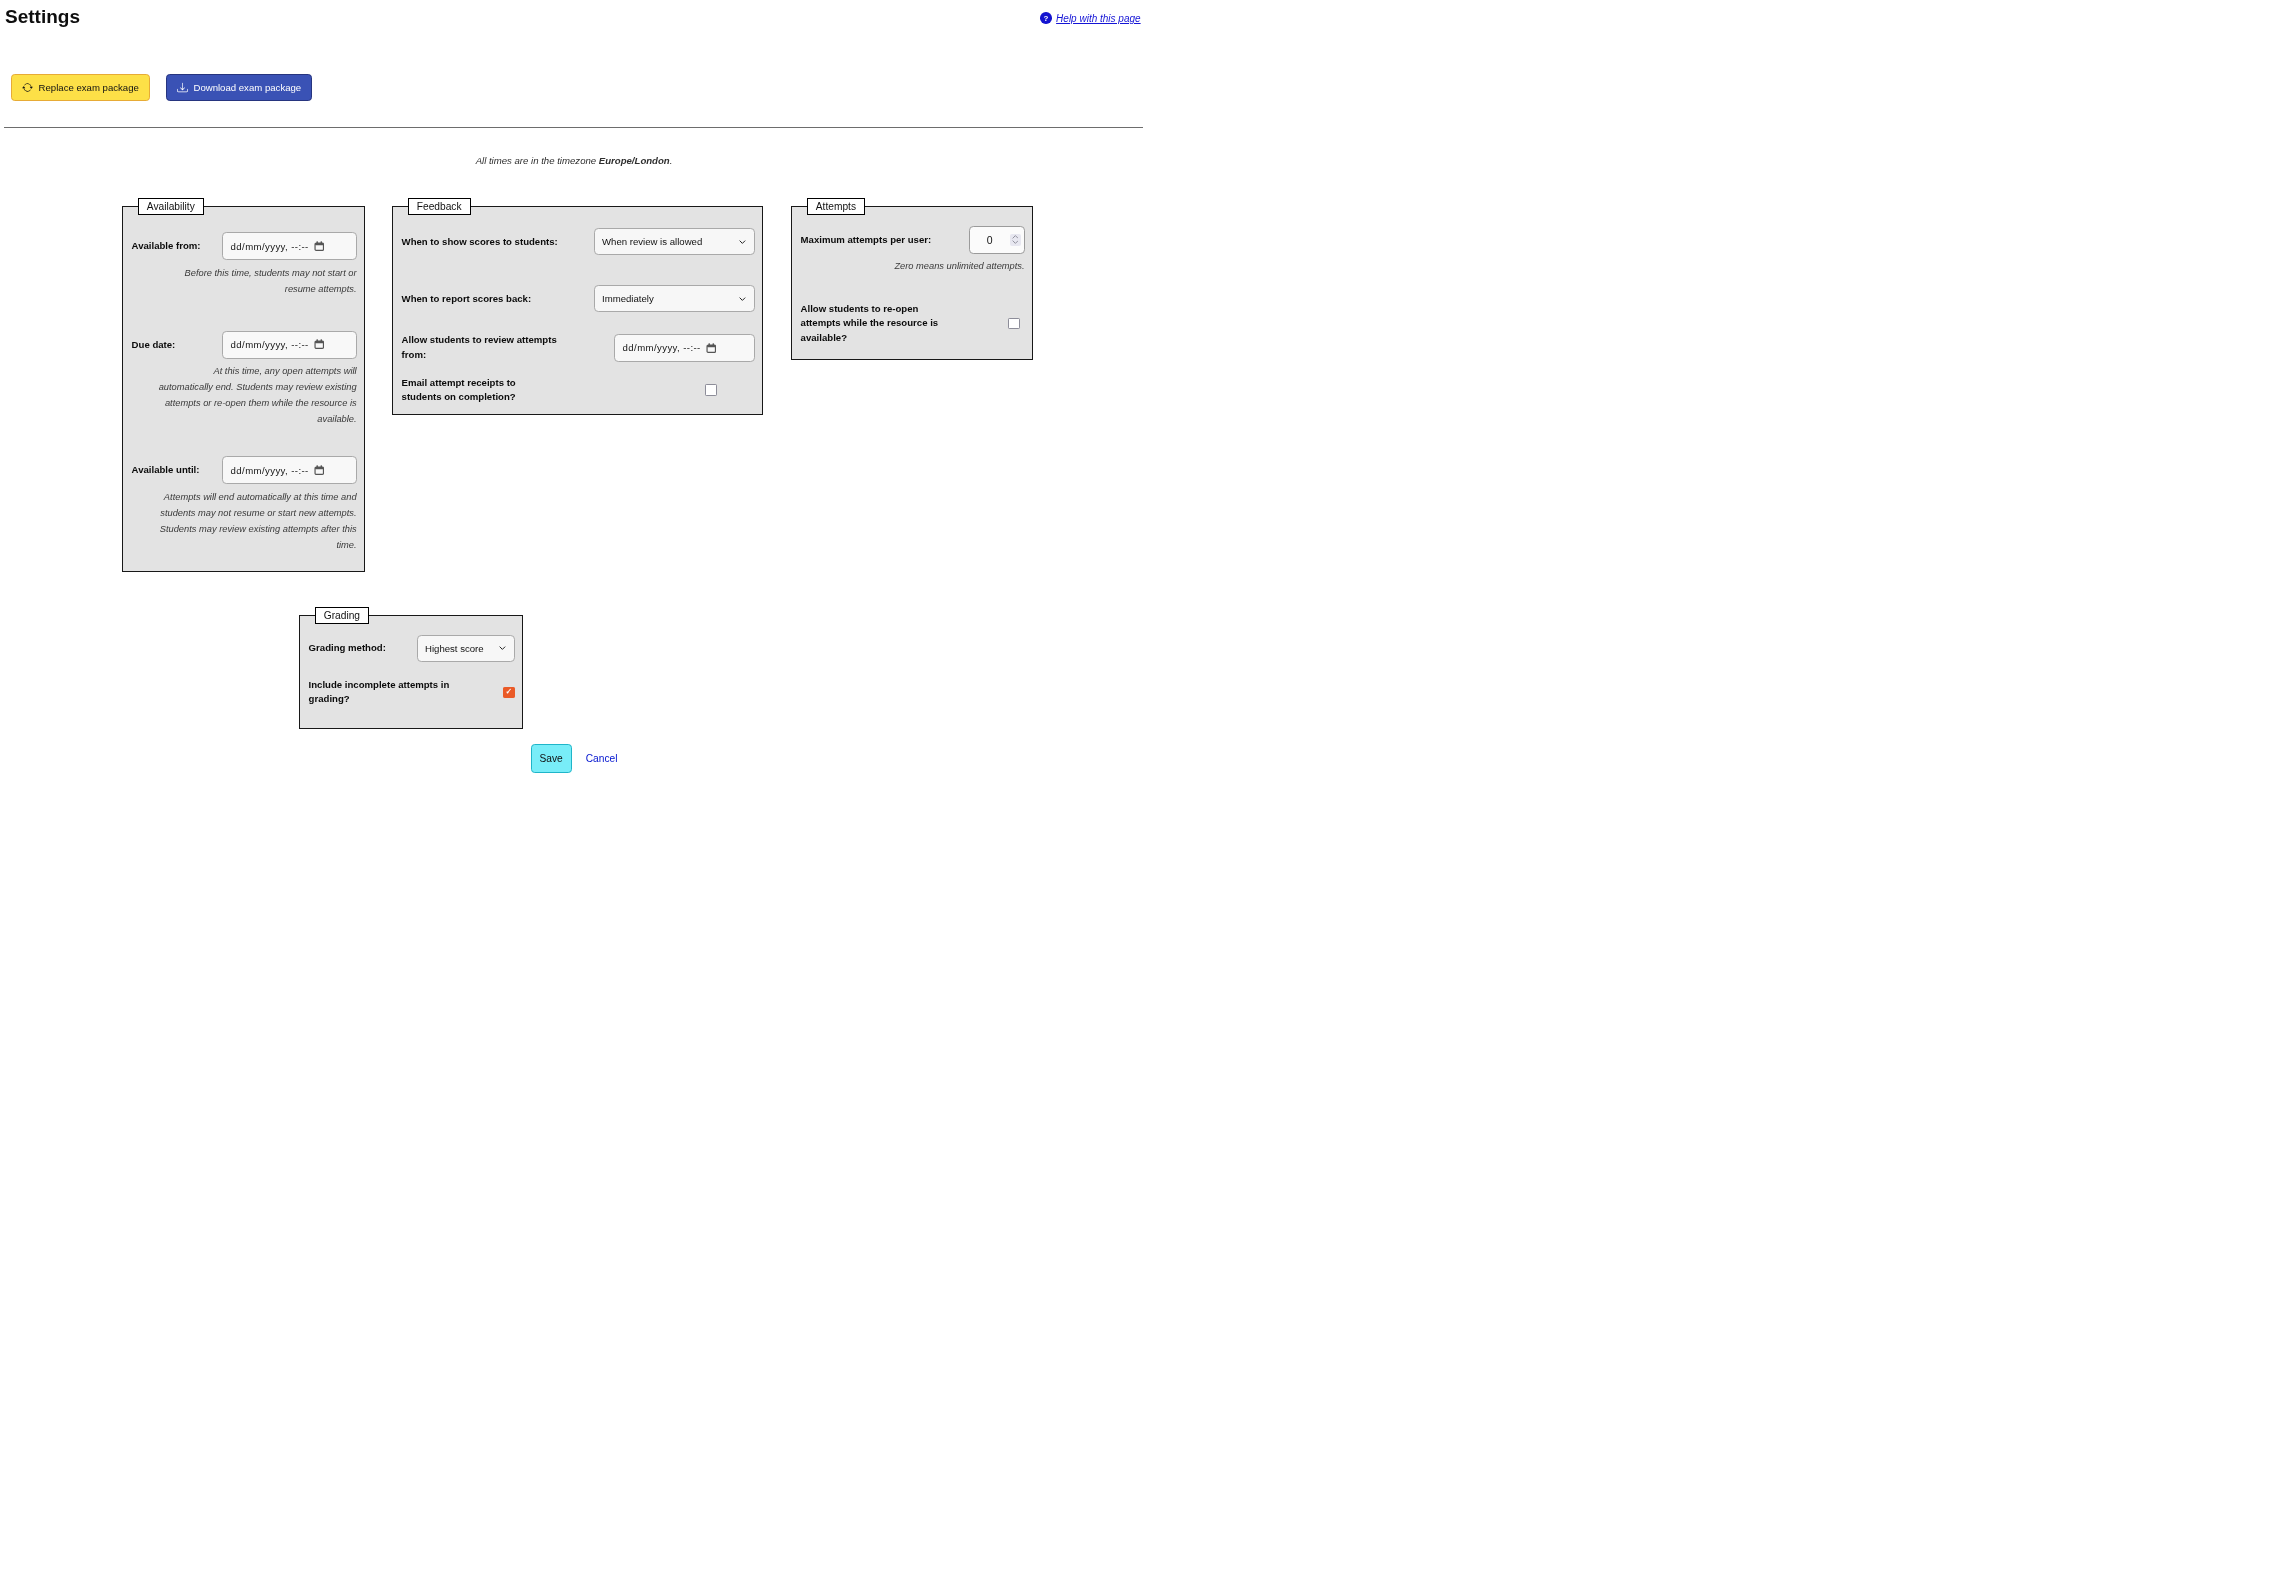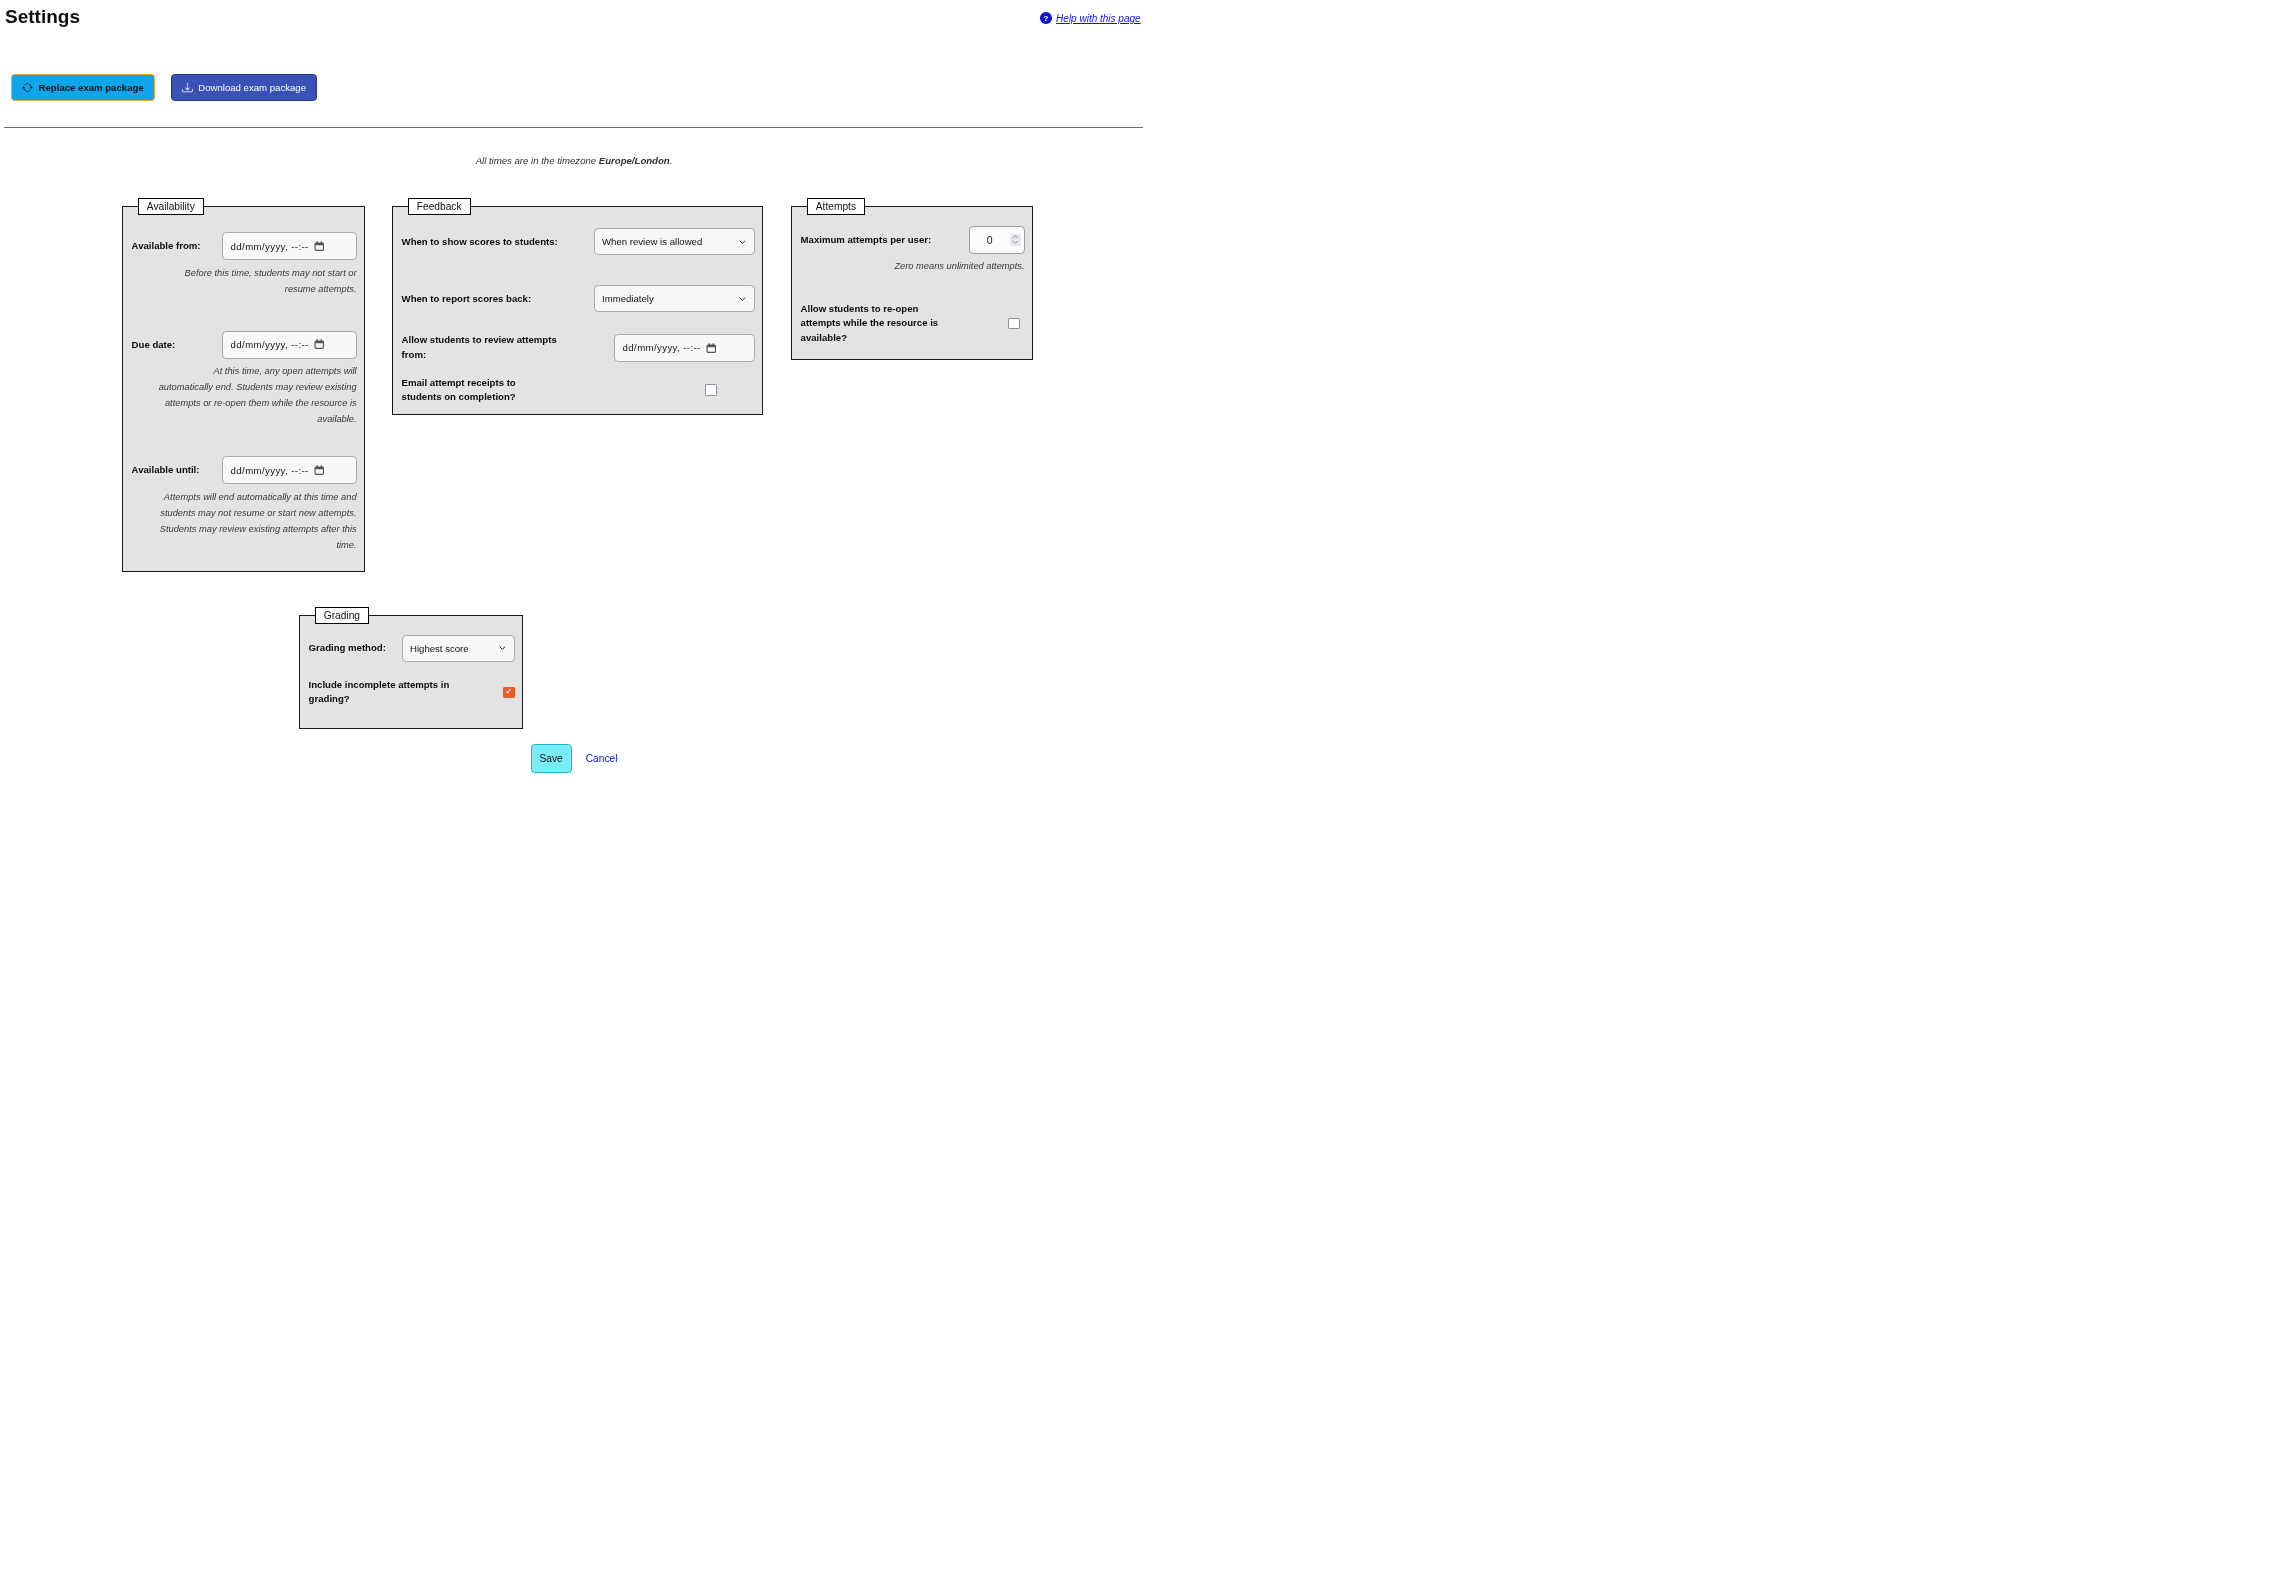--- a/index.html
+++ b/index.html
@@ -32,21 +32,21 @@
   }
   
   .toolbar{position:absolute; left:11px; top:74px; display:flex; gap:16px;}
   .btn{
     display:inline-flex; align-items:center; gap:5.6px;
     height:26.6px; padding:0 10px; border-radius:3.7px;
     font-size:9.6px; box-sizing:border-box; cursor:pointer;
     white-space:nowrap;
   }
   .btn-replace{
-    background:#0ea5e9; border:0.6px solid #e7ab36; color:#121212;font-weight:bold;
+    background:#fde047; border:0.6px solid #e7ab36; color:#121212;
   }
   .btn-download{
     background:#3A52B5; border:1.2px solid #27357f; color:#ffffff;
   }
   .divider{
     position:absolute; left:4.3px; right:5px; top:127px;
     border:0; border-top:1.5px solid #6d6d6d; margin:0;
   }
   .tz-note{
     position:absolute; left:0; right:0; top:155px;
@@ -88,21 +88,21 @@
   .date-text{font-size:9.6px; color:#141414; letter-spacing:0.4px; white-space:nowrap;}
   .select{
     display:flex; align-items:center; justify-content:space-between; gap:4px;
     height:27px; flex:0 0 auto;
     background:#f7f7f7; border:1.2px solid #a9a9a9; border-radius:4.3px;
     padding:0 7.4px; box-sizing:border-box; font-size:9.6px; color:#111;
     cursor:pointer;
   }
   .w-select-lg{width:161px;}
   .w-select-md{width:143px;}
-  .w-select-sm{width:113px;align-items:center;}
+  .w-select-sm{width:98px;align-items:center;}
   .num-input{
     width:56px; height:28px; flex:0 0 auto;
     background:#fbfbfb; border:1.2px solid #9b9b9b; border-radius:4.3px;
     display:flex; align-items:center; box-sizing:border-box;
     padding:0 3.1px 0 0; cursor:text;
   }
   .num-value{flex:1; text-align:center; font-size:10.5px; color:#111;}
   .spinner{
     width:11px; height:11.7px; background:#e7e7f0; border-radius:1.9px;
     display:flex; flex-direction:column; align-items:center; justify-content:center;

